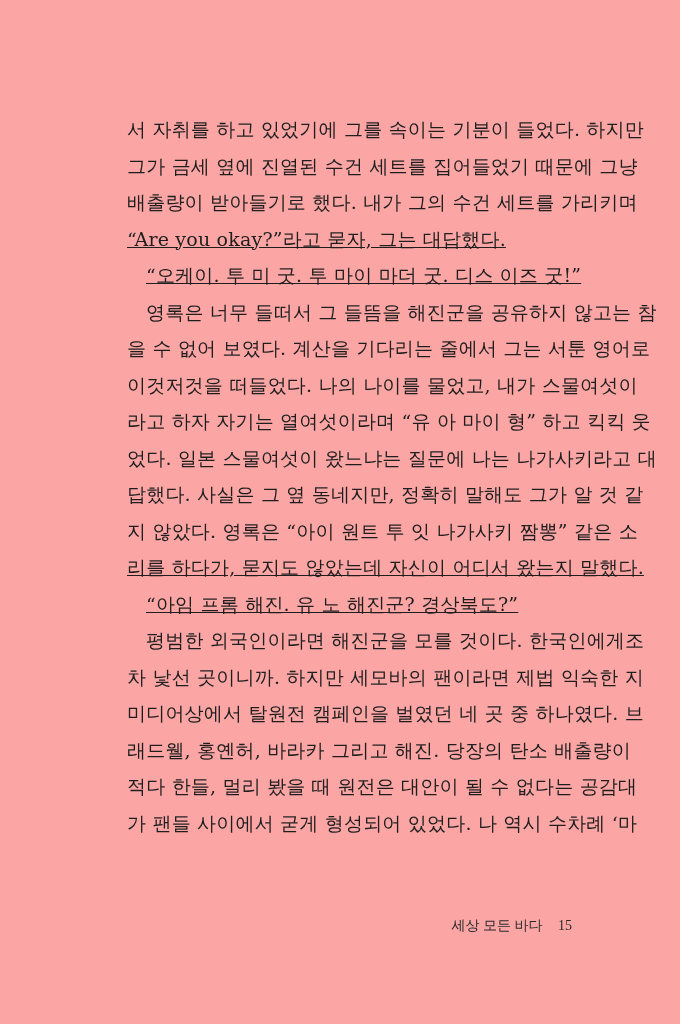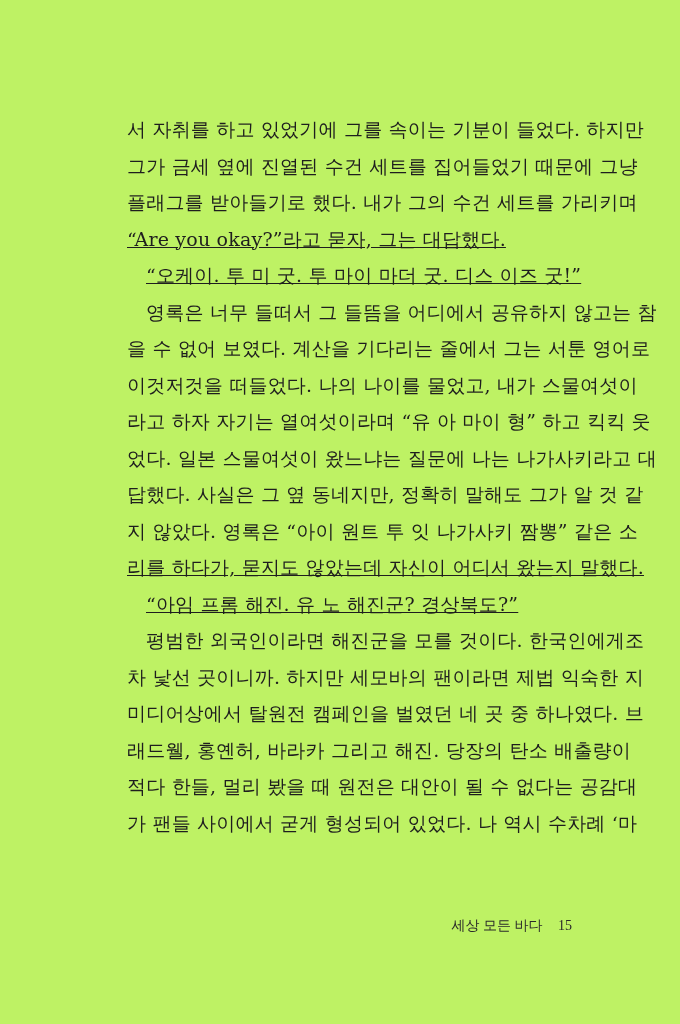--- a/index.html
+++ b/index.html
@@ -12,21 +12,21 @@
       height: 1024px;
       position: relative;
       overflow: hidden;
       font-family: "DejaVu Serif", "Liberation Serif", serif;
       color: #1e1e1e;
     }
     .page {
       position: absolute;
       left: 0; top: 0;
       width: 680px; height: 1024px;
-      background: #bef264;
+      background: #fca5a5;
     }
     .body-text {
       position: absolute;
       left: 127px;
       top: 111px;
       width: 450px;
       margin: 0;
       padding: 0;
     }
     .line {
@@ -60,24 +60,24 @@
       margin-right: 12px;
     }
   </style>
 </head>
 <body>
 
 <div class="page">
   <div class="body-text">
     <span class="line">서 자취를 하고 있었기에 그를 속이는 기분이 들었다. 하지만</span>
     <span class="line">그가 금세 옆에 진열된 수건 세트를 집어들었기 때문에 그냥</span>
-    <span class="line">플래그를 받아들기로 했다. 내가 그의 수건 세트를 가리키며</span>
+    <span class="line">배출량이 받아들기로 했다. 내가 그의 수건 세트를 가리키며</span>
     <span class="line last">“Are you okay?”라고 묻자, 그는 대답했다.</span>
     <span class="line indent last">“오케이. 투 미 굿. 투 마이 마더 굿. 디스 이즈 굿!”</span>
-    <span class="line indent">영록은 너무 들떠서 그 들뜸을 어디에서 공유하지 않고는 참</span>
+    <span class="line indent">영록은 너무 들떠서 그 들뜸을 해진군을 공유하지 않고는 참</span>
     <span class="line">을 수 없어 보였다. 계산을 기다리는 줄에서 그는 서툰 영어로</span>
     <span class="line">이것저것을 떠들었다. 나의 나이를 물었고, 내가 스물여섯이</span>
     <span class="line">라고 하자 자기는 열여섯이라며 “유 아 마이 형” 하고 킥킥 웃</span>
     <span class="line">었다. 일본 스물여섯이 왔느냐는 질문에 나는 나가사키라고 대</span>
     <span class="line">답했다. 사실은 그 옆 동네지만, 정확히 말해도 그가 알 것 같</span>
     <span class="line">지 않았다. 영록은 “아이 원트 투 잇 나가사키 짬뽕” 같은 소</span>
     <span class="line last">리를 하다가, 묻지도 않았는데 자신이 어디서 왔는지 말했다.</span>
     <span class="line indent last">“아임 프롬 해진. 유 노 해진군? 경상북도?”</span>
     <span class="line indent">평범한 외국인이라면 해진군을 모를 것이다. 한국인에게조</span>
     <span class="line">차 낯선 곳이니까. 하지만 세모바의 팬이라면 제법 익숙한 지</span>

